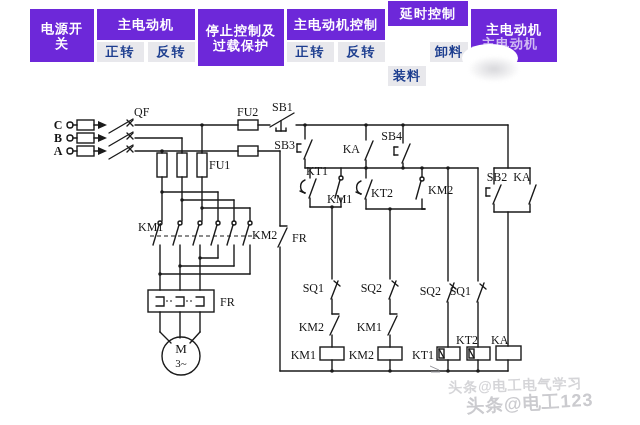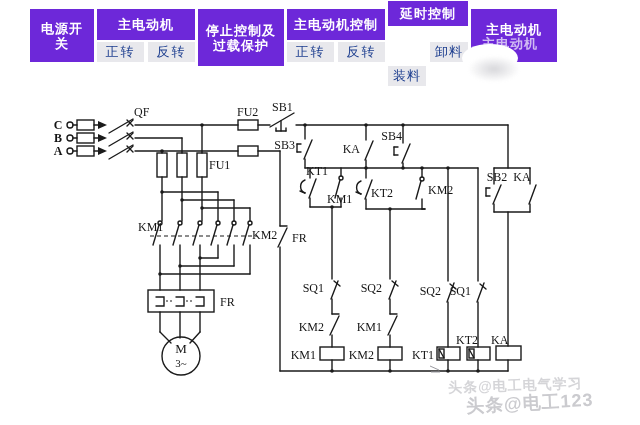--- a/index.html
+++ b/index.html
@@ -3,21 +3,21 @@
 <meta charset="utf-8">
 <style>
   html,body{margin:0;padding:0;background:#fff;}
   #stage{position:relative;width:640px;height:425px;background:#ffffff;overflow:hidden;
          font-family:"Liberation Sans",sans-serif;}
   
   .hcell{position:absolute;background:#6d28d9;color:#fff;display:flex;flex-direction:column;
          align-items:center;justify-content:center;font-weight:bold;font-size:13px;line-height:15px;
          text-align:center;letter-spacing:1px;}
   .scell{position:absolute;background:#e8e8ec;color:#1d3e8f;display:flex;align-items:center;
-         justify-content:center;font-weight:normal;font-size:13px;letter-spacing:2px;}
+         justify-content:center;font-weight:bold;font-size:13px;letter-spacing:2px;}
   .ghostline{opacity:.8;color:rgba(255,255,255,.85);filter:blur(.4px);transform:translateX(-4px);
              font-size:13px;line-height:13px;}
   .blob{position:absolute;background:#fff;border-radius:50%;}
   .grayblur{position:absolute;background:radial-gradient(closest-side,rgba(150,150,160,.38),rgba(150,150,160,0));
             filter:blur(1.5px);}
   
   svg{position:absolute;left:0;top:0;}
   .w{stroke:#1b1b1b;stroke-width:1.4;fill:none;stroke-linecap:round;}
   .wf{stroke:none;fill:#1b1b1b;}
   .dash{stroke:#1b1b1b;stroke-width:1.1;fill:none;stroke-dasharray:4 3;}

